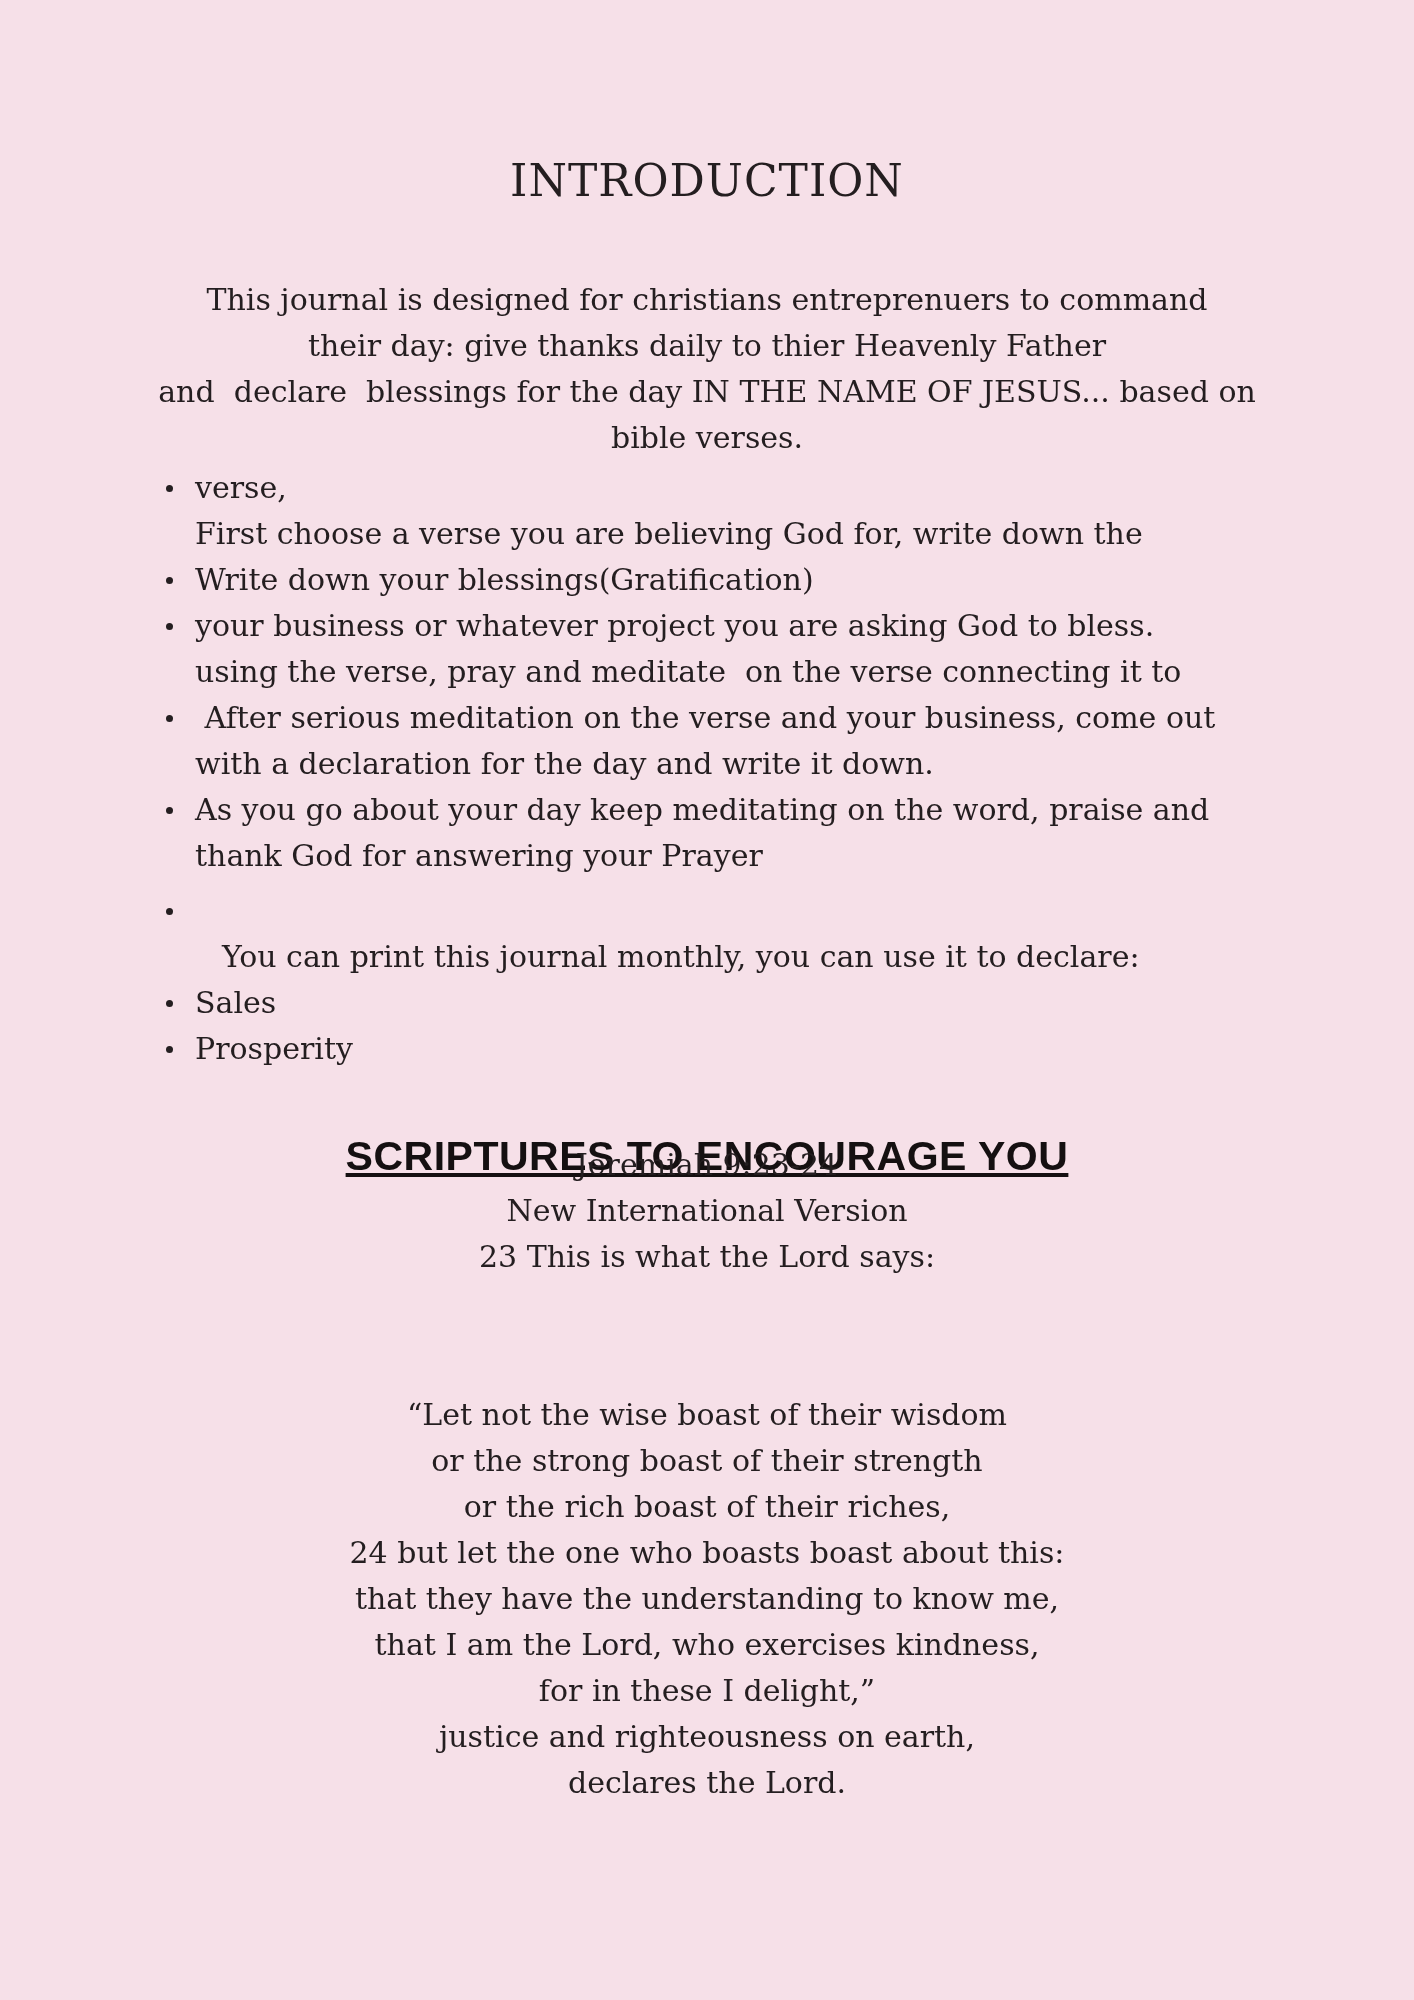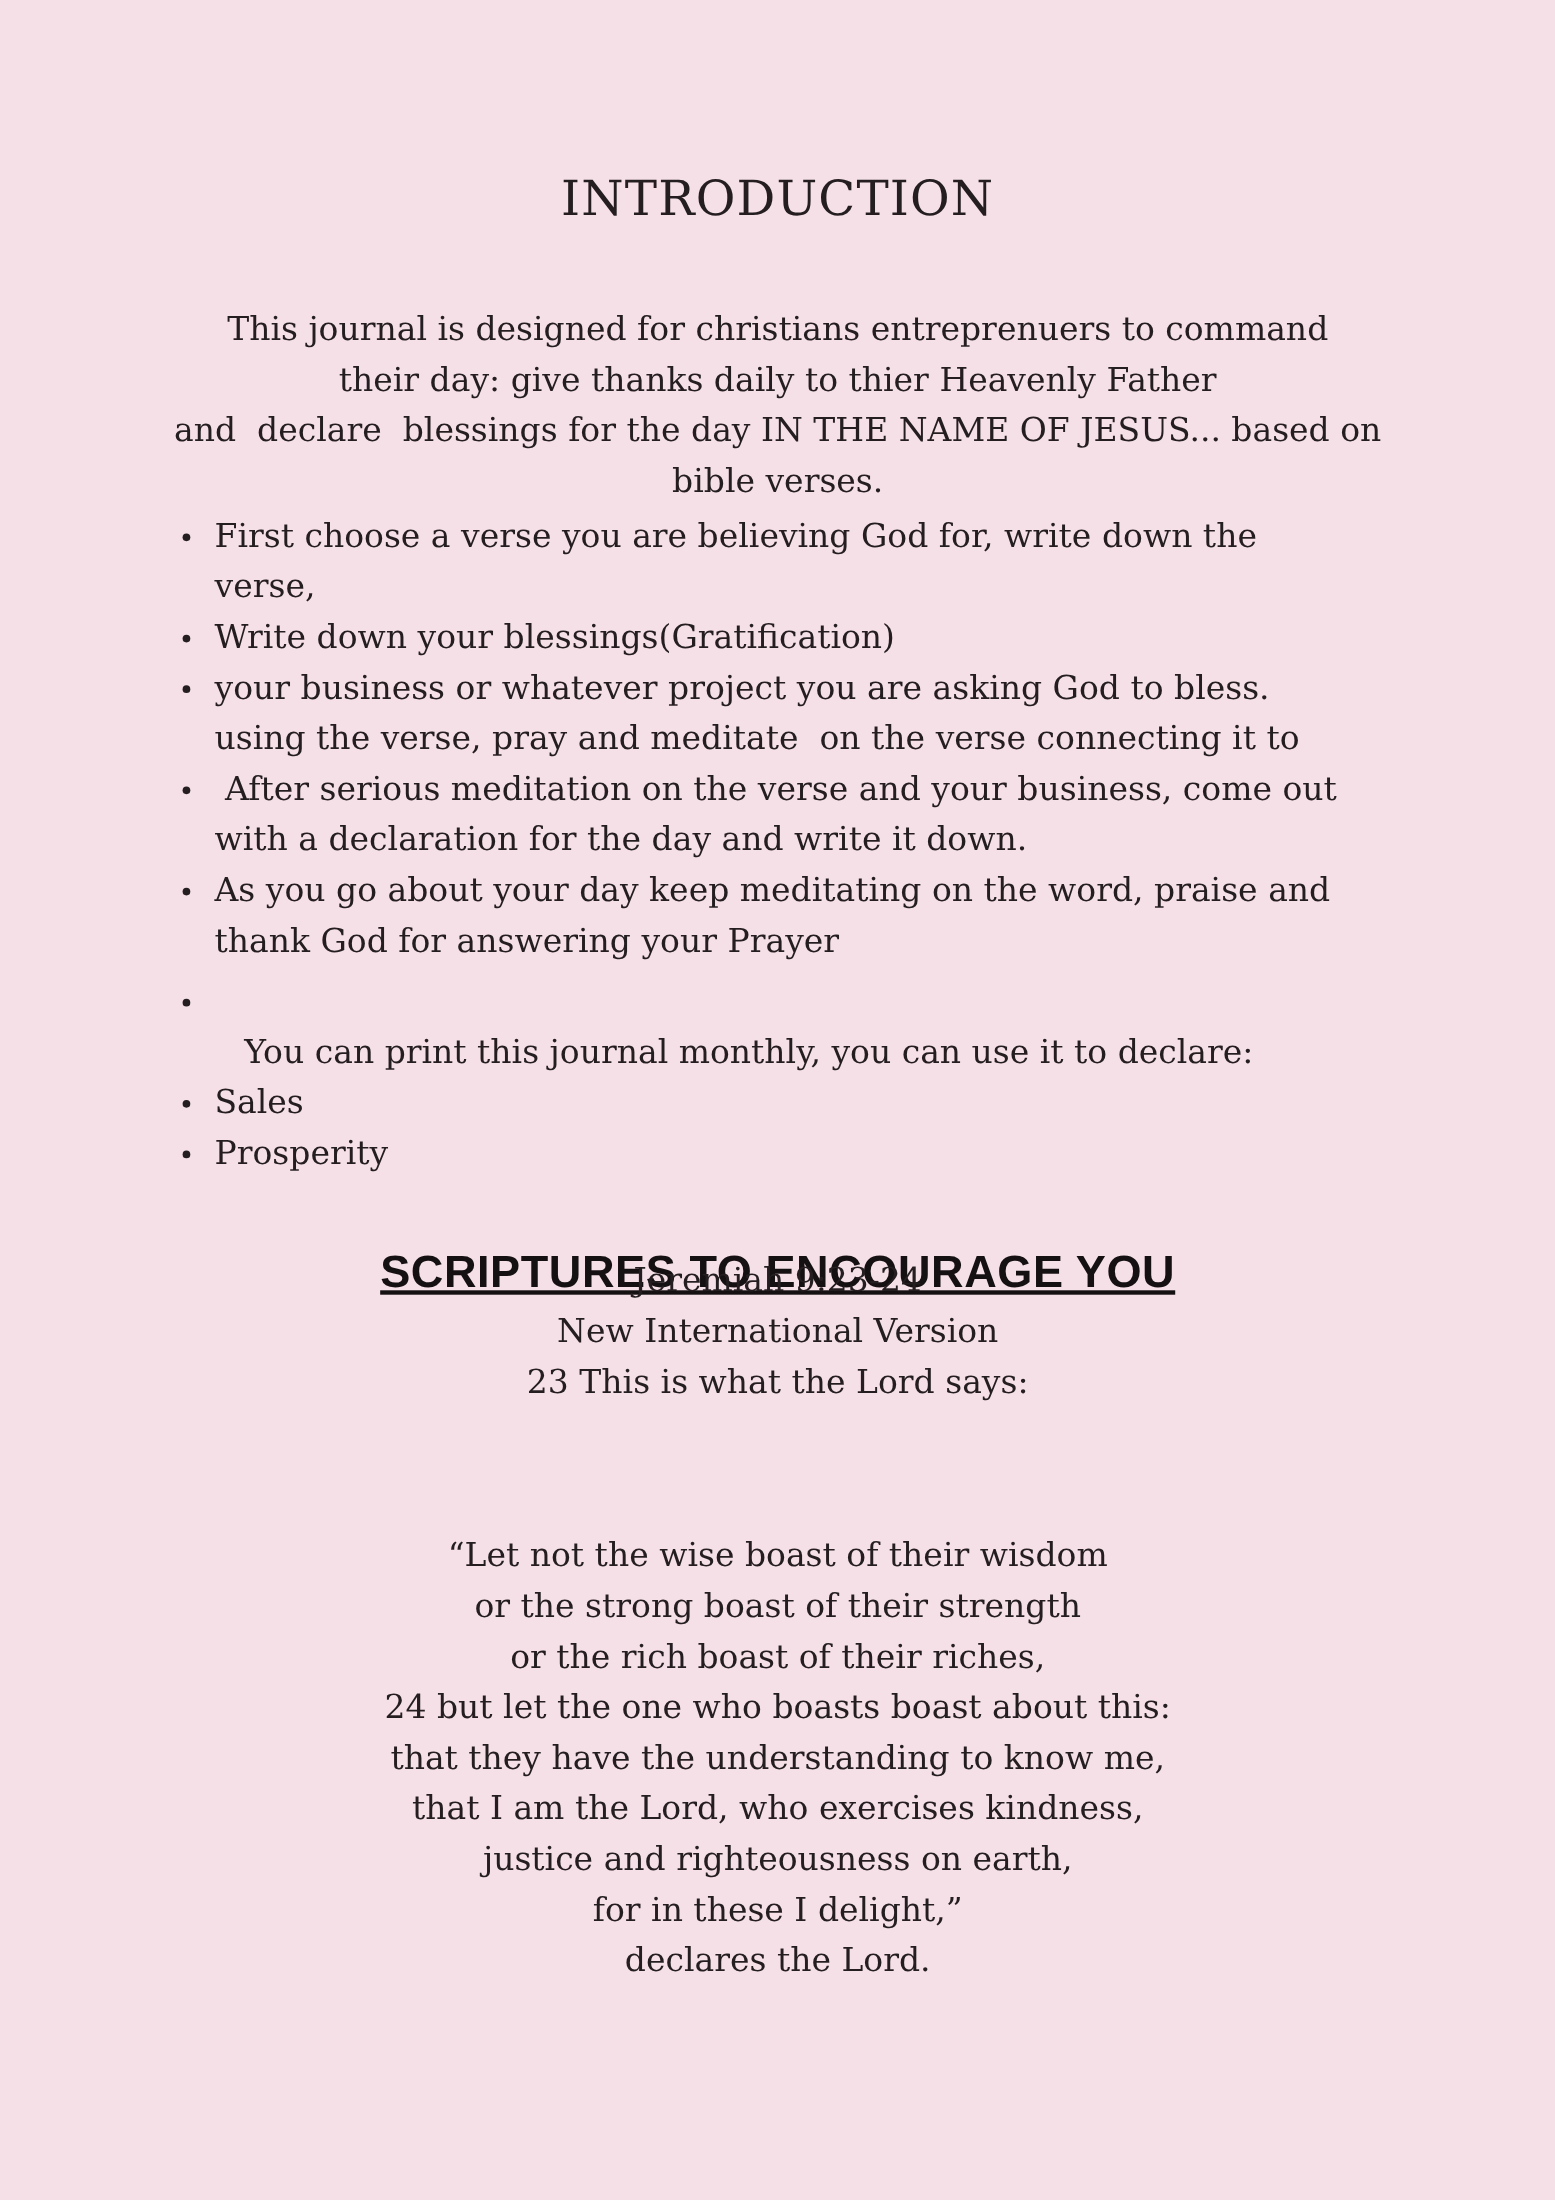--- a/index.html
+++ b/index.html
@@ -98,22 +98,22 @@
     <div class="line">This journal is designed for christians entreprenuers to command</div>
     <div class="line">their day: give thanks daily to thier Heavenly Father</div>
     <div class="line">and  declare  blessings for the day IN THE NAME OF JESUS... based on</div>
     <div class="line">bible verses.</div>
   </div>
 
   <div class="block bullet-list">
 
     <div class="bullet-row">
       <span class="dot"></span>
+      <div class="line">verse,</div>
       <div class="line">First choose a verse you are believing God for, write down the</div>
-      <div class="line">verse,</div>
     </div>
 
     <div class="bullet-row">
       <span class="dot"></span>
       <div class="line">Write down your blessings(Gratification)</div>
     </div>
 
     <div class="bullet-row">
       <span class="dot"></span>
       <div class="line">your business or whatever project you are asking God to bless.</div>
@@ -159,18 +159,18 @@
     <div class="line">23 This is what the Lord says:</div>
   </div>
 
   <div class="block scripture-verse">
     <div class="line">“Let not the wise boast of their wisdom</div>
     <div class="line">or the strong boast of their strength</div>
     <div class="line">or the rich boast of their riches,</div>
     <div class="line">24 but let the one who boasts boast about this:</div>
     <div class="line">that they have the understanding to know me,</div>
     <div class="line">that I am the Lord, who exercises kindness,</div>
+    <div class="line">for in these I delight,”</div>
     <div class="line">justice and righteousness on earth,</div>
-    <div class="line">for in these I delight,”</div>
     <div class="line">declares the Lord.</div>
   </div>
 
 </div>
 
 </body></html>

